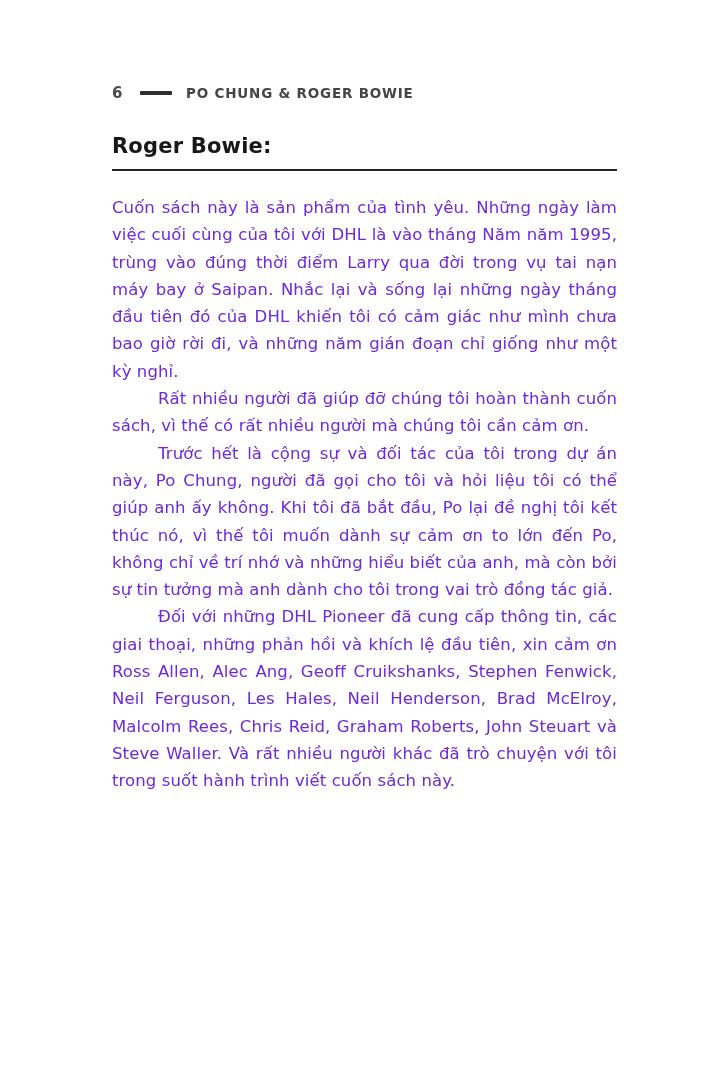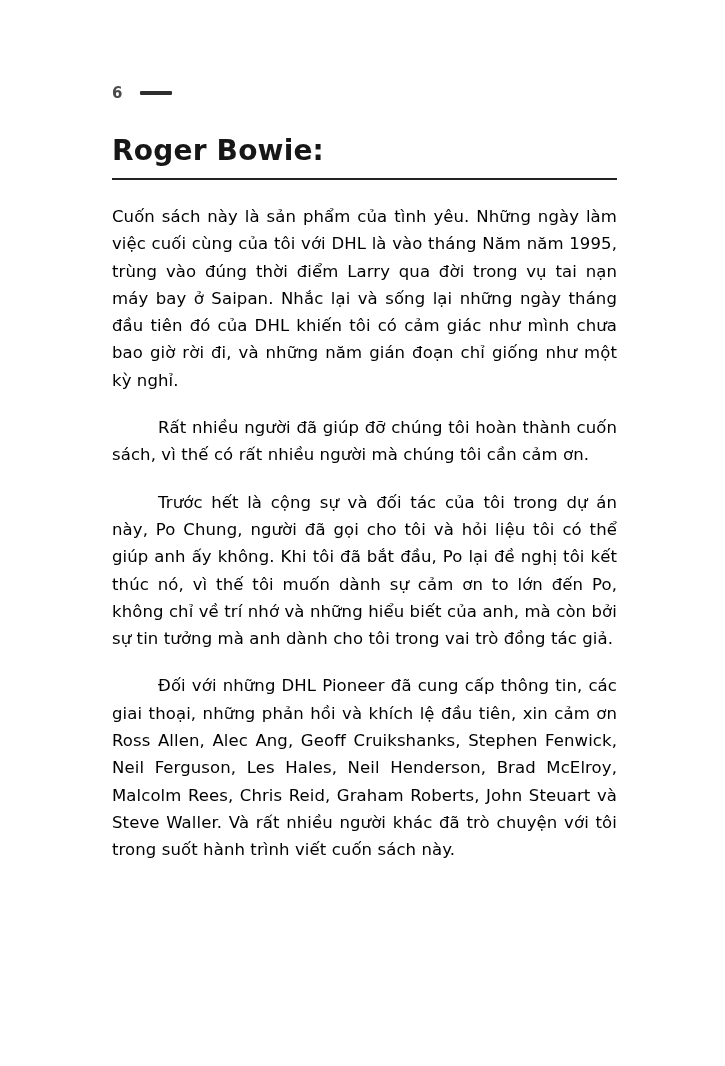--- a/index.html
+++ b/index.html
@@ -40,55 +40,55 @@
   }
   .running-title {
     font-size: 13.5px;
     font-weight: bold;
     letter-spacing: 0.8px;
     color: #454545;
     text-transform: uppercase;
   }
   .section-heading {
     margin-top: 32px;
-    font-size: 28px;
+    font-size: 21px;
     font-weight: bold;
     color: #171717;
     letter-spacing: 0.2px;
   }
   .heading-rule {
     margin-top: 11px;
     height: 2px;
     background: #232323;
   }
   .body-text {
     margin-top: 23px;
     font-size: 16.5px;
     line-height: 27.3px;
     text-align: justify;
-    color: #000000;
+    color: #6d28d9;
     letter-spacing: 0.1px;
   }
   .body-text p {
     margin: 0;
     padding: 0;
   }
   .body-text p.indented {
     text-indent: 46px;
-    margin-top: 20px;
   }
 </style>
 </head>
 <body>
 
 <div class="page">
 
   <div class="running-header">
     <span class="page-number">6</span>
     <span class="header-dash"></span>
+    <span class="running-title">PO CHUNG &amp; ROGER BOWIE</span>
   </div>
 
   <div class="section-heading">Roger Bowie:</div>
   <div class="heading-rule"></div>
 
   <div class="body-text">
     <p>Cuốn sách này là sản phẩm của tình yêu. Những ngày làm việc cuối cùng của tôi với DHL là vào tháng Năm năm 1995, trùng vào đúng thời điểm Larry qua đời trong vụ tai nạn máy bay ở Saipan. Nhắc lại và sống lại những ngày tháng đầu tiên đó của DHL khiến tôi có cảm giác như mình chưa bao giờ rời đi, và những năm gián đoạn chỉ giống như một kỳ nghỉ.</p>
     <p class="indented">Rất nhiều người đã giúp đỡ chúng tôi hoàn thành cuốn sách, vì thế có rất nhiều người mà chúng tôi cần cảm ơn.</p>
     <p class="indented">Trước hết là cộng sự và đối tác của tôi trong dự án này, Po Chung, người đã gọi cho tôi và hỏi liệu tôi có thể giúp anh ấy không. Khi tôi đã bắt đầu, Po lại đề nghị tôi kết thúc nó, vì thế tôi muốn dành sự cảm ơn to lớn đến Po, không chỉ về trí nhớ và những hiểu biết của anh, mà còn bởi sự tin tưởng mà anh dành cho tôi trong vai trò đồng tác giả.</p>
     <p class="indented">Đối với những DHL Pioneer đã cung cấp thông tin, các giai thoại, những phản hồi và khích lệ đầu tiên, xin cảm ơn Ross Allen, Alec Ang, Geoff Cruikshanks, Stephen Fenwick, Neil Ferguson, Les Hales, Neil Henderson, Brad McElroy, Malcolm Rees, Chris Reid, Graham Roberts, John Steuart và Steve Waller. Và rất nhiều người khác đã trò chuyện với tôi trong suốt hành trình viết cuốn sách này.</p>

